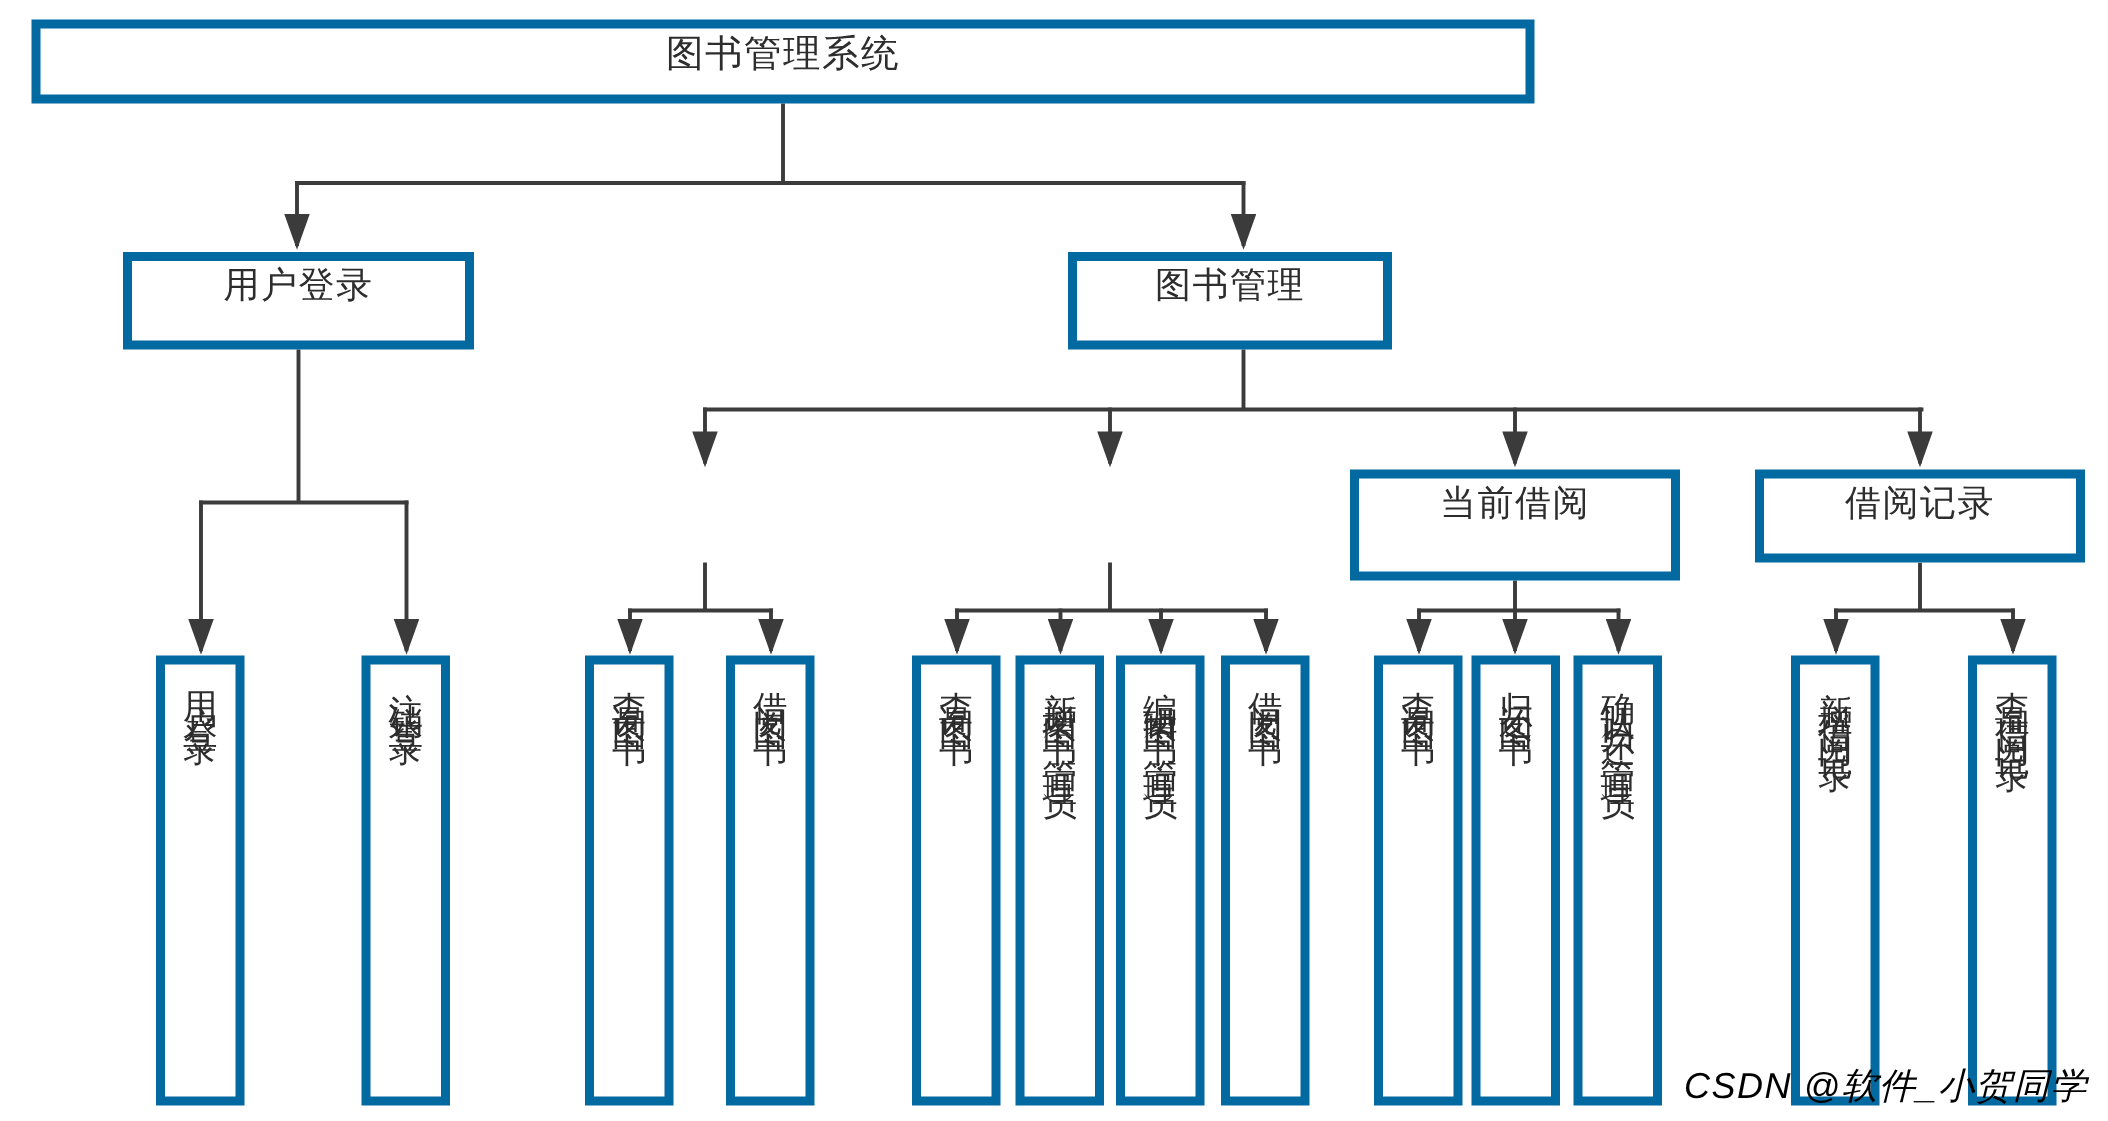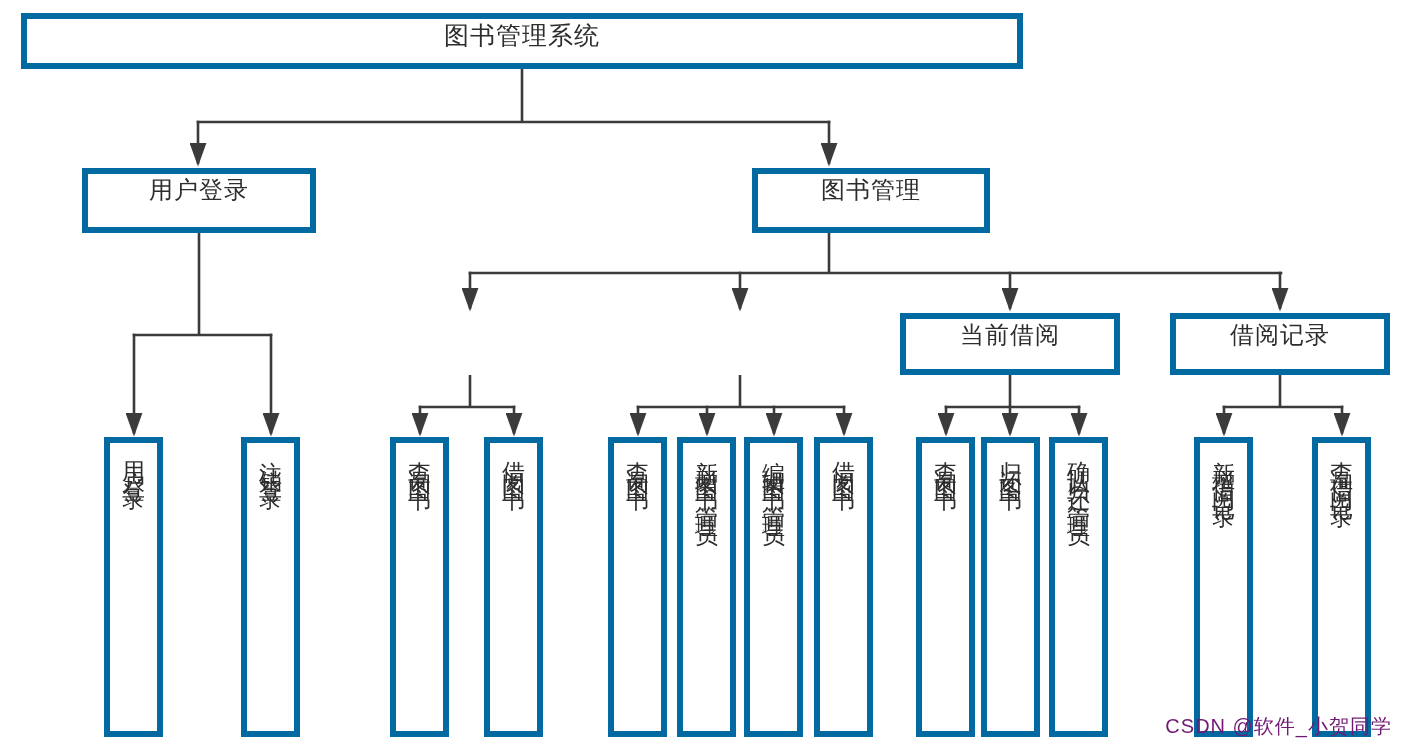--- a/index.html
+++ b/index.html
@@ -27,25 +27,26 @@
     writing-mode:vertical-rl;
     text-orientation:mixed;
     font-size:23px;
     letter-spacing:9px;
     line-height:1.0;
     white-space:nowrap;
   }
   .watermark{
     position:absolute;
     right:13px;bottom:7px;
-    font-size:20px;
-    color:#701a75;
+    font-size:24px;
+    color:#000000;
     letter-spacing:1px;
     z-index:2;
     white-space:nowrap;
+    font-style:italic;
   }
 </style>
 </head>
 <body>
 
 <div class="stage">
 
   <svg class="connectors" width="1405" height="747" viewBox="0 0 1405 747">
     <defs>
       <marker id="arrow" viewBox="0 0 14 10" refX="12.5" refY="5" markerWidth="24" markerHeight="17" orient="auto" markerUnits="userSpaceOnUse">
@@ -96,25 +97,25 @@
     </g>
   </svg>
 
   <div class="node hbox rootbox" style="left:21px;top:13px;width:1002px;height:56px;">
     <span>图书管理系统</span>
   </div>
 
   <div class="node hbox" style="left:82px;top:168px;width:234px;height:65px;">
     <span>用户登录</span>
   </div>
-  <div class="node hbox" style="left:752px;top:168px;width:238px;height:65px;">
+  <div class="node hbox" style="left:712px;top:168px;width:216px;height:65px;">
     <span>图书管理</span>
   </div>
 
-  <div class="node hbox" style="left:900px;top:313px;width:220px;height:62px;">
+  <div class="node hbox" style="left:900px;top:313px;width:220px;height:74px;">
     <span>当前借阅</span>
   </div>
   <div class="node hbox" style="left:1170px;top:313px;width:220px;height:62px;">
     <span>借阅记录</span>
   </div>
 
   <div class="node vbox" style="left:104px;">
     <span class="vlabel">用户登录</span>
   </div>
   <div class="node vbox" style="left:241px;">

